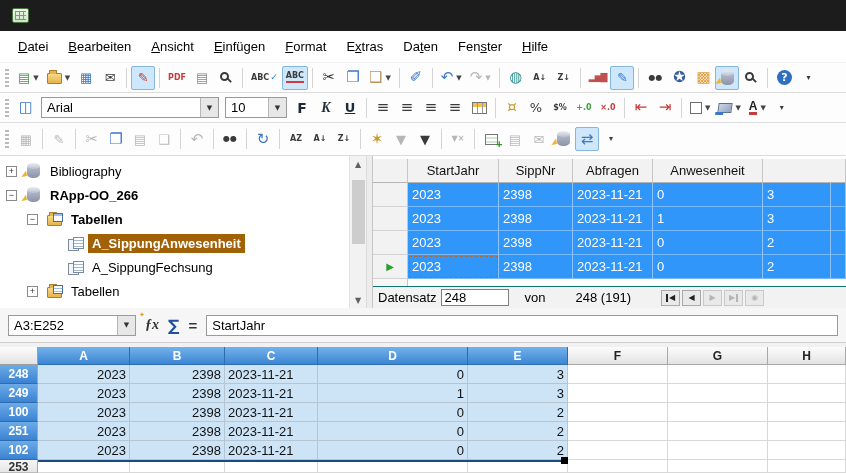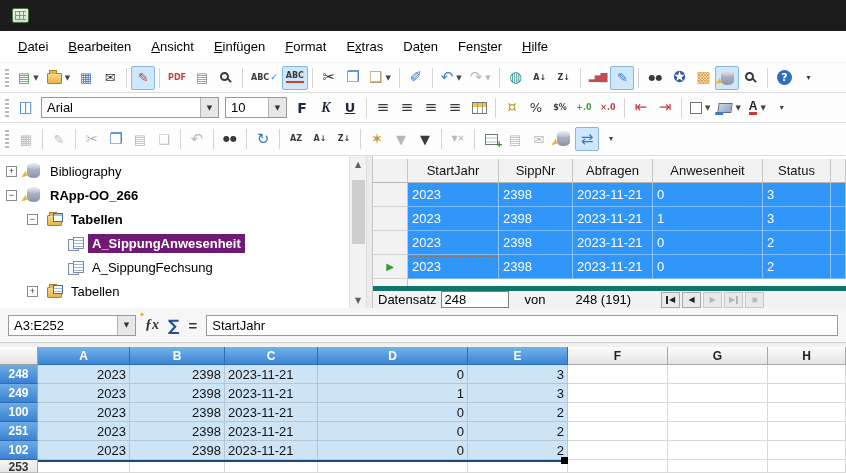--- a/index.html
+++ b/index.html
@@ -76,21 +76,21 @@
   
   .panels{height:152px;display:flex;background:#fff}
   .treewrap{width:366px;display:flex;border-right:none}
   .treelist{flex:1;padding-top:3px;overflow:hidden;background:#fff}
   .trow{height:24px;display:flex;align-items:center}
   .exp{width:11px;height:11px;flex:0 0 auto;border:1px solid #8a8a8a;background:#fff;font-size:9px;line-height:9px;text-align:center;color:#333;margin-right:7px}
   .expsp{width:18px;flex:0 0 auto}
   .ticon{width:18px;flex:0 0 auto;display:flex;justify-content:center;margin-right:4px}
   .tlabel{padding:2px 4px;white-space:nowrap}
   .tlabel.b{font-weight:bold}
-  .tlabel.sel{background:#701a75;color:#fff}
+  .tlabel.sel{background:#a16207;color:#fff}
   .vscroll{width:17px;background:#f2f2f2;border-left:1px solid #e2e2e2;display:flex;flex-direction:column;align-items:center}
   .sarrow{width:17px;height:16px;display:flex;align-items:center;justify-content:center;font-size:8px;color:#606060;font-family:"DejaVu Sans",sans-serif}
   .sthumb{width:13px;height:64px;background:#cdcdcd;margin-top:8px}
   .vscroll .sarrow:last-child{margin-top:auto}
   .splitter{width:7px;background:#ececec;border-left:1px solid #dcdcdc;border-right:1px solid #c6c6c6}
 
   
   .dgridwrap{flex:1;display:flex;flex-direction:column;background:#fff;padding-top:3px;overflow:hidden}
   .dg-headrow,.dg-row{display:flex;flex:0 0 auto}
   .dg-headrow{height:24px}
@@ -98,21 +98,21 @@
   .dgh{background:#f2f2f2;border-right:1px solid #c6c6c6;border-bottom:1px solid #b5b5b5;display:flex;align-items:center;justify-content:center;color:#111}
   .dg-rowhead{width:35px;flex:0 0 auto;background:#f2f2f2;border-right:1px solid #c6c6c6;border-bottom:1px solid #d2d2d2;display:flex;align-items:center;justify-content:center}
   .marker{color:#2e9e2e;font-size:10px;font-family:"DejaVu Sans",sans-serif}
   .gc0{width:35px;flex:0 0 auto}.gc1{width:91px;flex:0 0 auto}.gc2{width:74px;flex:0 0 auto}
   .gc3{width:80px;flex:0 0 auto}.gc4{width:110px;flex:0 0 auto}.gc5{width:68px;flex:0 0 auto}
   .gfill{flex:1}
   .dgc{background:#3096fa;color:#fff;display:flex;align-items:center;padding-left:4px;border-right:1px solid rgba(255,255,255,.45);border-bottom:1px solid rgba(255,255,255,.35)}
   .dgc.focus{outline:1px dashed #b06a32;outline-offset:-2px}
   .dg-partial{height:7px;display:flex}
   .dg-partial .ph{width:35px;background:#f6f6f6;border-right:1px solid #c6c6c6}
-  .dg-nav{height:22px;margin-top:auto;background:#f2f2f2;border-top:5px solid #0f766e;display:flex;align-items:center;padding-left:5px;font-size:13px}
+  .dg-nav{height:22px;margin-top:auto;background:#f2f2f2;border-top:1px solid #0f766e;display:flex;align-items:center;padding-left:5px;font-size:13px}
   .recno{width:68px;height:17px;border:1px solid #7f7f7f;font-size:13px;padding:0 3px;margin-left:4px;font-family:"Liberation Sans",sans-serif}
   .lbl-von{margin-left:16px}
   .lbl-total{margin-left:30px}
   .navbtns{display:flex;gap:2px;margin-left:30px}
   .navb{width:19px;height:16px;border:1px solid #a9a9a9;background:#e9e9e9;display:flex;align-items:center;justify-content:center;gap:1px;color:#222;font-family:"DejaVu Sans",sans-serif}
   .navb .tri{font-size:8px;line-height:1}
   .navb .bar{width:2px;height:8px;background:currentColor}
   .navb.dis{color:#b5b5b5;border-color:#c9c9c9}
 
   
@@ -488,21 +488,20 @@
       </div>
     </div>
     <div class="splitter"></div>
     <div class="dgridwrap">
       <div class="dg-headrow" id="dg-head">
           <span class="dgh gc0"></span>
           <span class="dgh gc1">StartJahr</span>
           <span class="dgh gc2">SippNr</span>
           <span class="dgh gc3">Abfragen</span>
           <span class="dgh gc4">Anwesenheit</span>
-          <span class="dgh gc5">Status</span>
           <span class="dgh gfill"></span>
         </div>
       <div id="dg-body">
           <div class="dg-row">
             <span class="dg-rowhead"></span>
             <span class="dgc gc1">2023</span>
             <span class="dgc gc2">2398</span>
             <span class="dgc gc3">2023-11-21</span>
             <span class="dgc gc4">0</span>
             <span class="dgc gc5">3</span>

